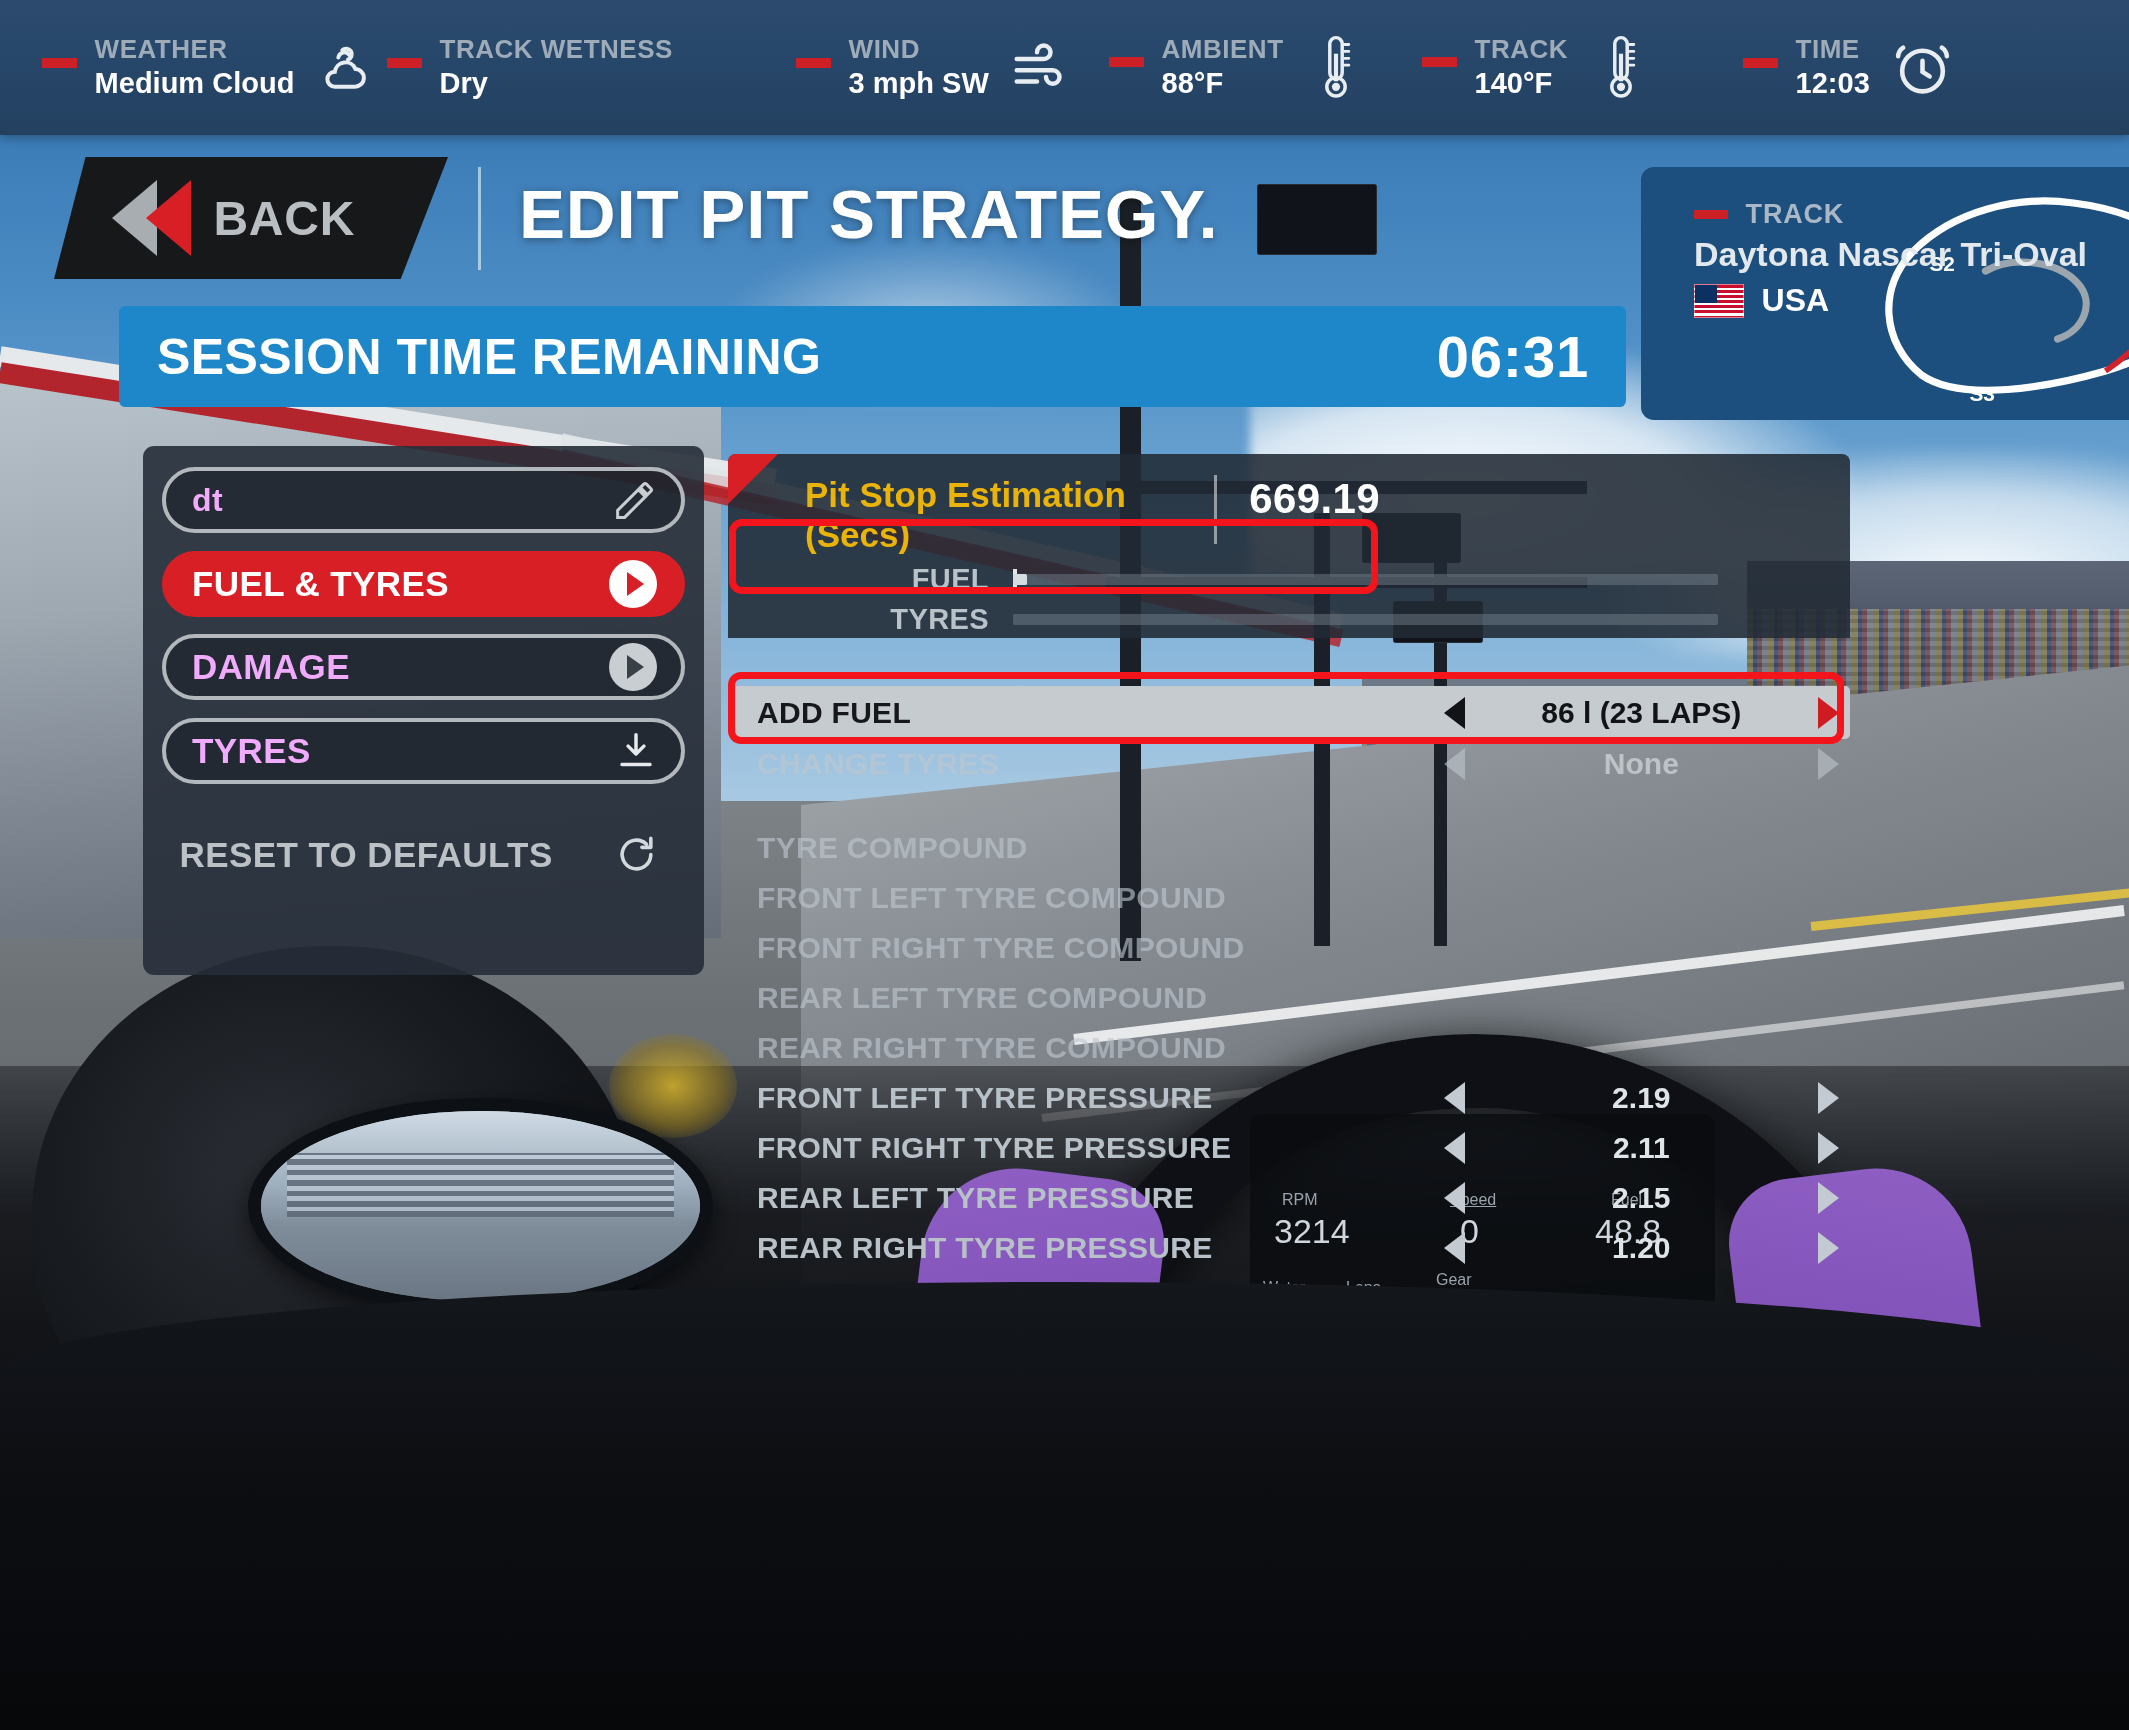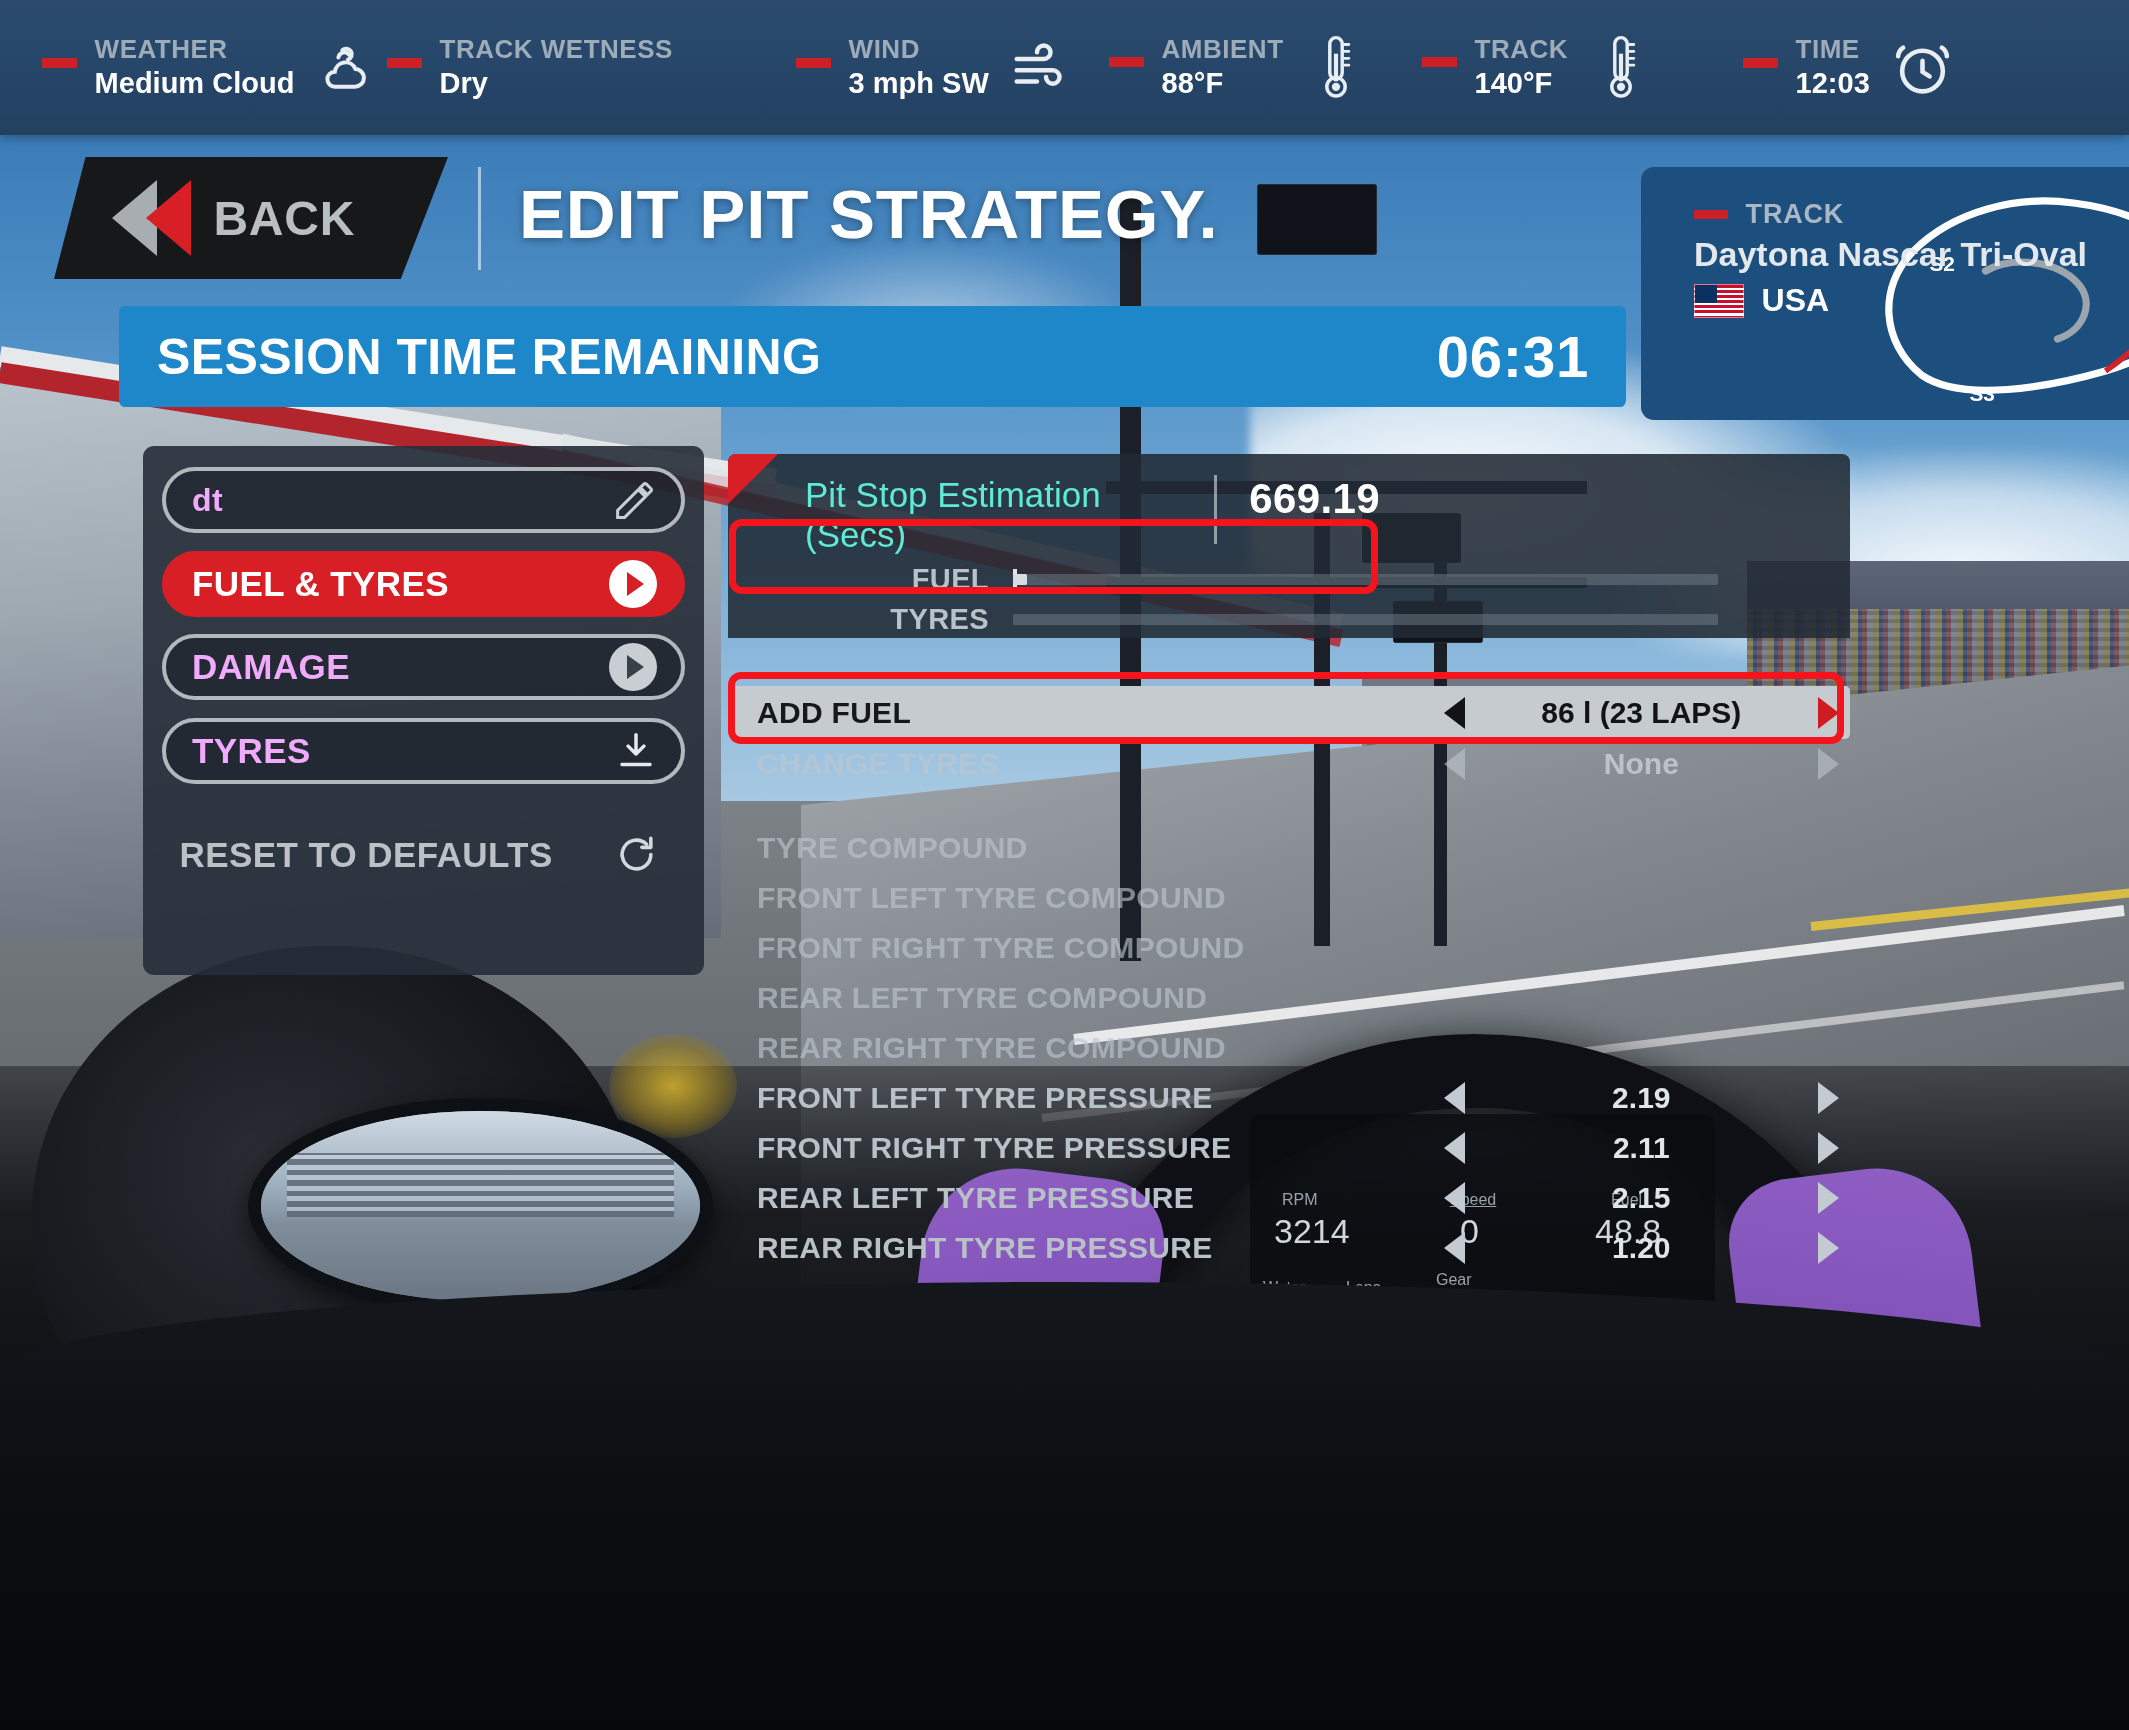--- a/index.html
+++ b/index.html
@@ -284,21 +284,21 @@
     position:absolute; left:728px; top:454px; width:1122px; height:184px;
     background:rgba(33,42,52,.88); border-radius:8px 8px 0 0;
     padding:21px 0 0 0; overflow:hidden;
   }
   #pit-corner {
     position:absolute; left:0; top:0; width:0; height:0;
     border-top:50px solid #d81f26; border-right:50px solid transparent;
   }
   #pit-head { display:flex; align-items:flex-start; padding-left:77px; }
   #pit-title {
-    color:#5eead4; font-size:35px; font-weight:400; line-height:1.15; width:377px;
+    color:#eab308; font-size:35px; font-weight:700; line-height:1.15; width:377px;
   }
   #pit-div { width:3.2px; height:69px; background:rgba(255,255,255,.5); margin:0 32px; }
   #pit-value { color:#ffffff; font-size:42px; font-weight:700; letter-spacing:0.4px; }
   .bar-row {
     display:flex; align-items:center; padding-left:77px; margin-top:8px; height:32px;
   }
   .bar-label {
     width:208px; text-align:right; padding-right:24px; flex:none;
     color:#b9c1c9; font-size:29px; font-weight:700; letter-spacing:0.4px;
   }

